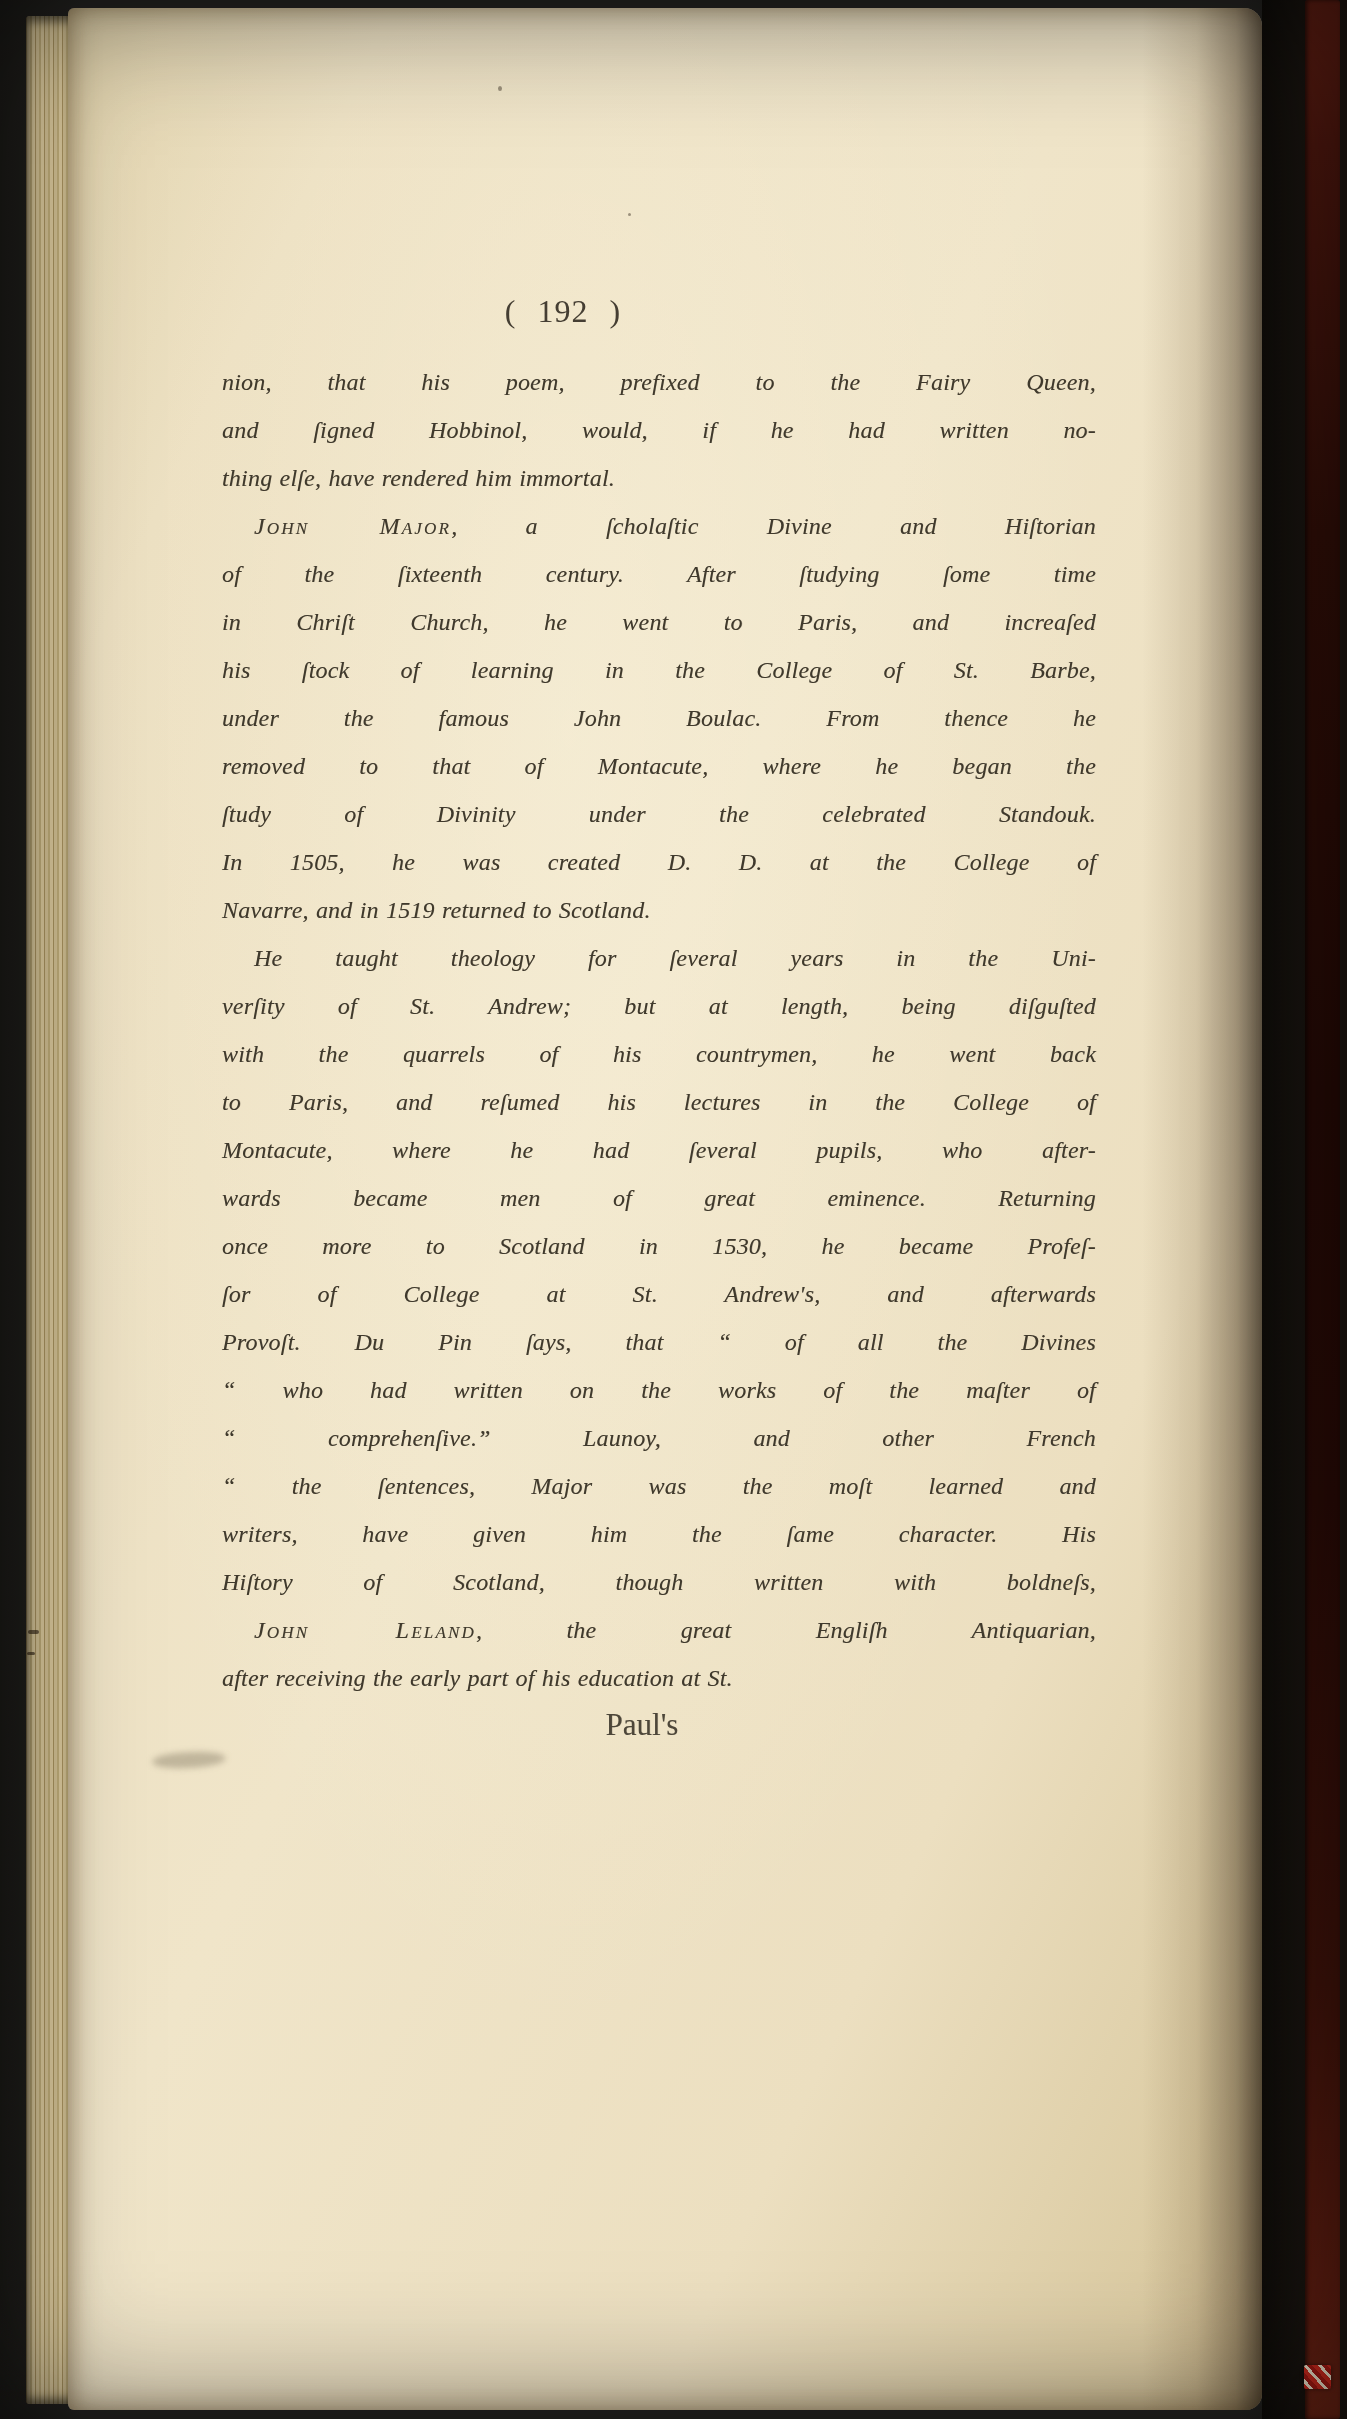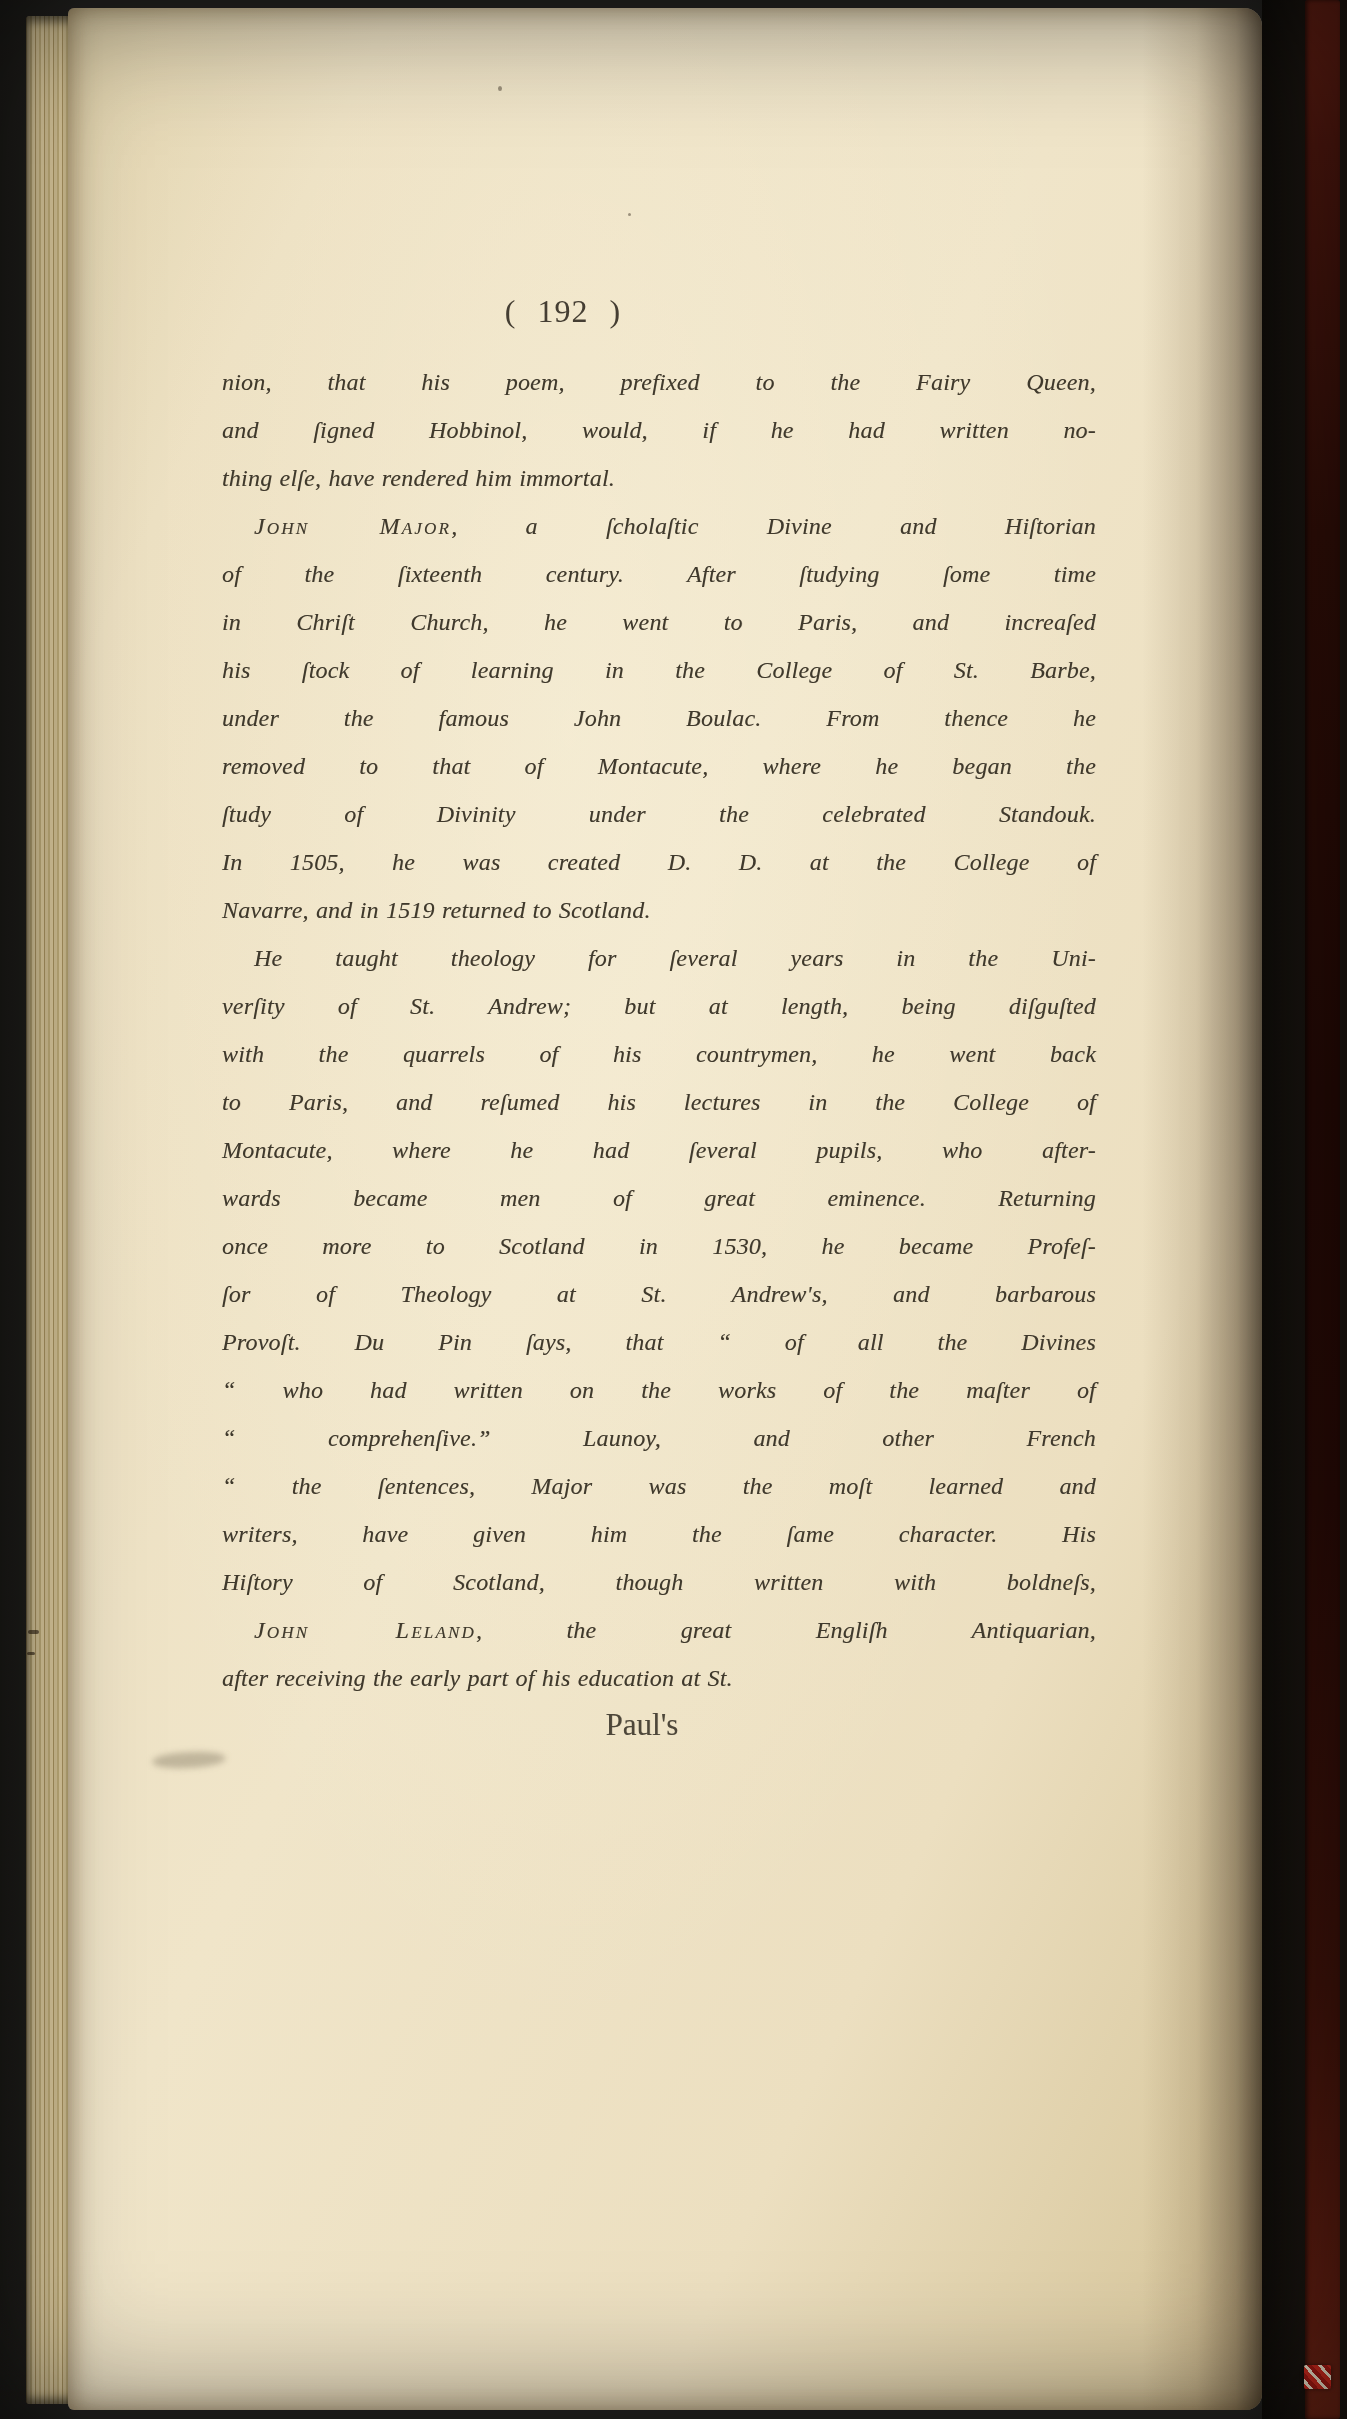--- a/index.html
+++ b/index.html
@@ -103,21 +103,21 @@
             <div class="line last">Navarre, and in 1519 returned to Scotland.</div>
           </div>
           <div class="para">
             <div class="line indent">He taught theology for ſeveral years in the Uni-</div>
             <div class="line">verſity of St. Andrew; but at length, being diſguſted</div>
             <div class="line">with the quarrels of his countrymen, he went back</div>
             <div class="line">to Paris, and reſumed his lectures in the College of</div>
             <div class="line">Montacute, where he had ſeveral pupils, who after-</div>
             <div class="line">wards became men of great eminence.  Returning</div>
             <div class="line">once more to Scotland in 1530, he became Profeſ-</div>
-            <div class="line">ſor of Theology at St. Andrew's, and barbarous</div>
+            <div class="line">ſor of College at St. Andrew's, and afterwards</div>
             <div class="line">Provoſt.  Du Pin ſays, that “ of all the Divines</div>
             <div class="line">“ who had written on the works of the maſter of</div>
             <div class="line">“ comprehenſive.”  Launoy, and other French</div>
             <div class="line">“ the ſentences, Major was the moſt learned and</div>
             <div class="line">writers, have given him the ſame character.  His</div>
             <div class="line">Hiſtory of Scotland, though written with boldneſs,</div>
           </div>
           <div class="para">
             <div class="line indent"><span class="sc">John Leland</span>, the great Engliſh Antiquarian,</div>
             <div class="line last">after receiving the early part of his education at St.</div>

